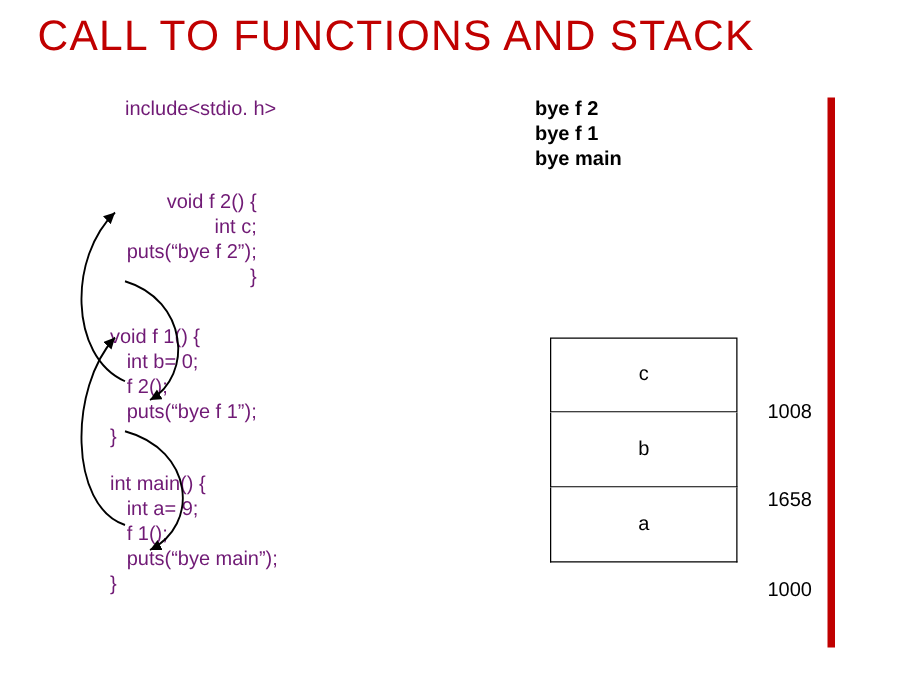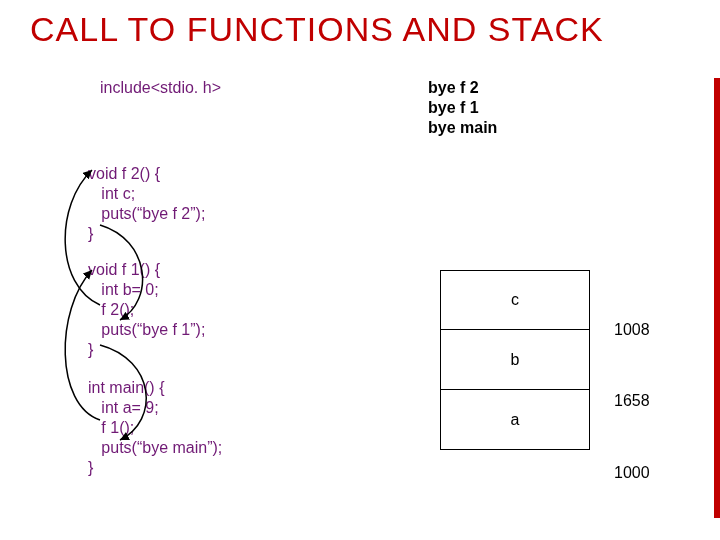--- a/index.html
+++ b/index.html
@@ -6,42 +6,42 @@
     margin: 0;
     padding: 0;
     width: 720px;
     height: 540px;
     background: #fff;
     font-family: Arial, Helvetica, sans-serif;
     overflow: hidden;
   }
   .slide {
     position: relative;
-    width: 720px;
+    width: 668px;
     height: 540px;
   }
   .title {
     position: absolute;
     left: 30px;
     top: 10px;
     font-family: Impact, "Arial Black", sans-serif;
     font-size: 34px;
     color: #c00000;
     letter-spacing: 1px;
   }
   .code {
     position: absolute;
     font-size: 16px;
     line-height: 1.25;
     white-space: pre;
     font-family: Arial, Helvetica, sans-serif;
     color: #701a75;
   }
   .include { left: 100px; top: 78px; }
-  .f2block { left: 88px; top: 164px; }
+  .f2block { left: 88px; top: 152px; text-align: right; }
   .f1block { left: 88px; top: 260px; }
   .mainblock { left: 88px; top: 378px; }
   .output {
     position: absolute;
     left: 428px;
     top: 78px;
     font-size: 16px;
     line-height: 1.25;
     white-space: pre;
     color: #000;

